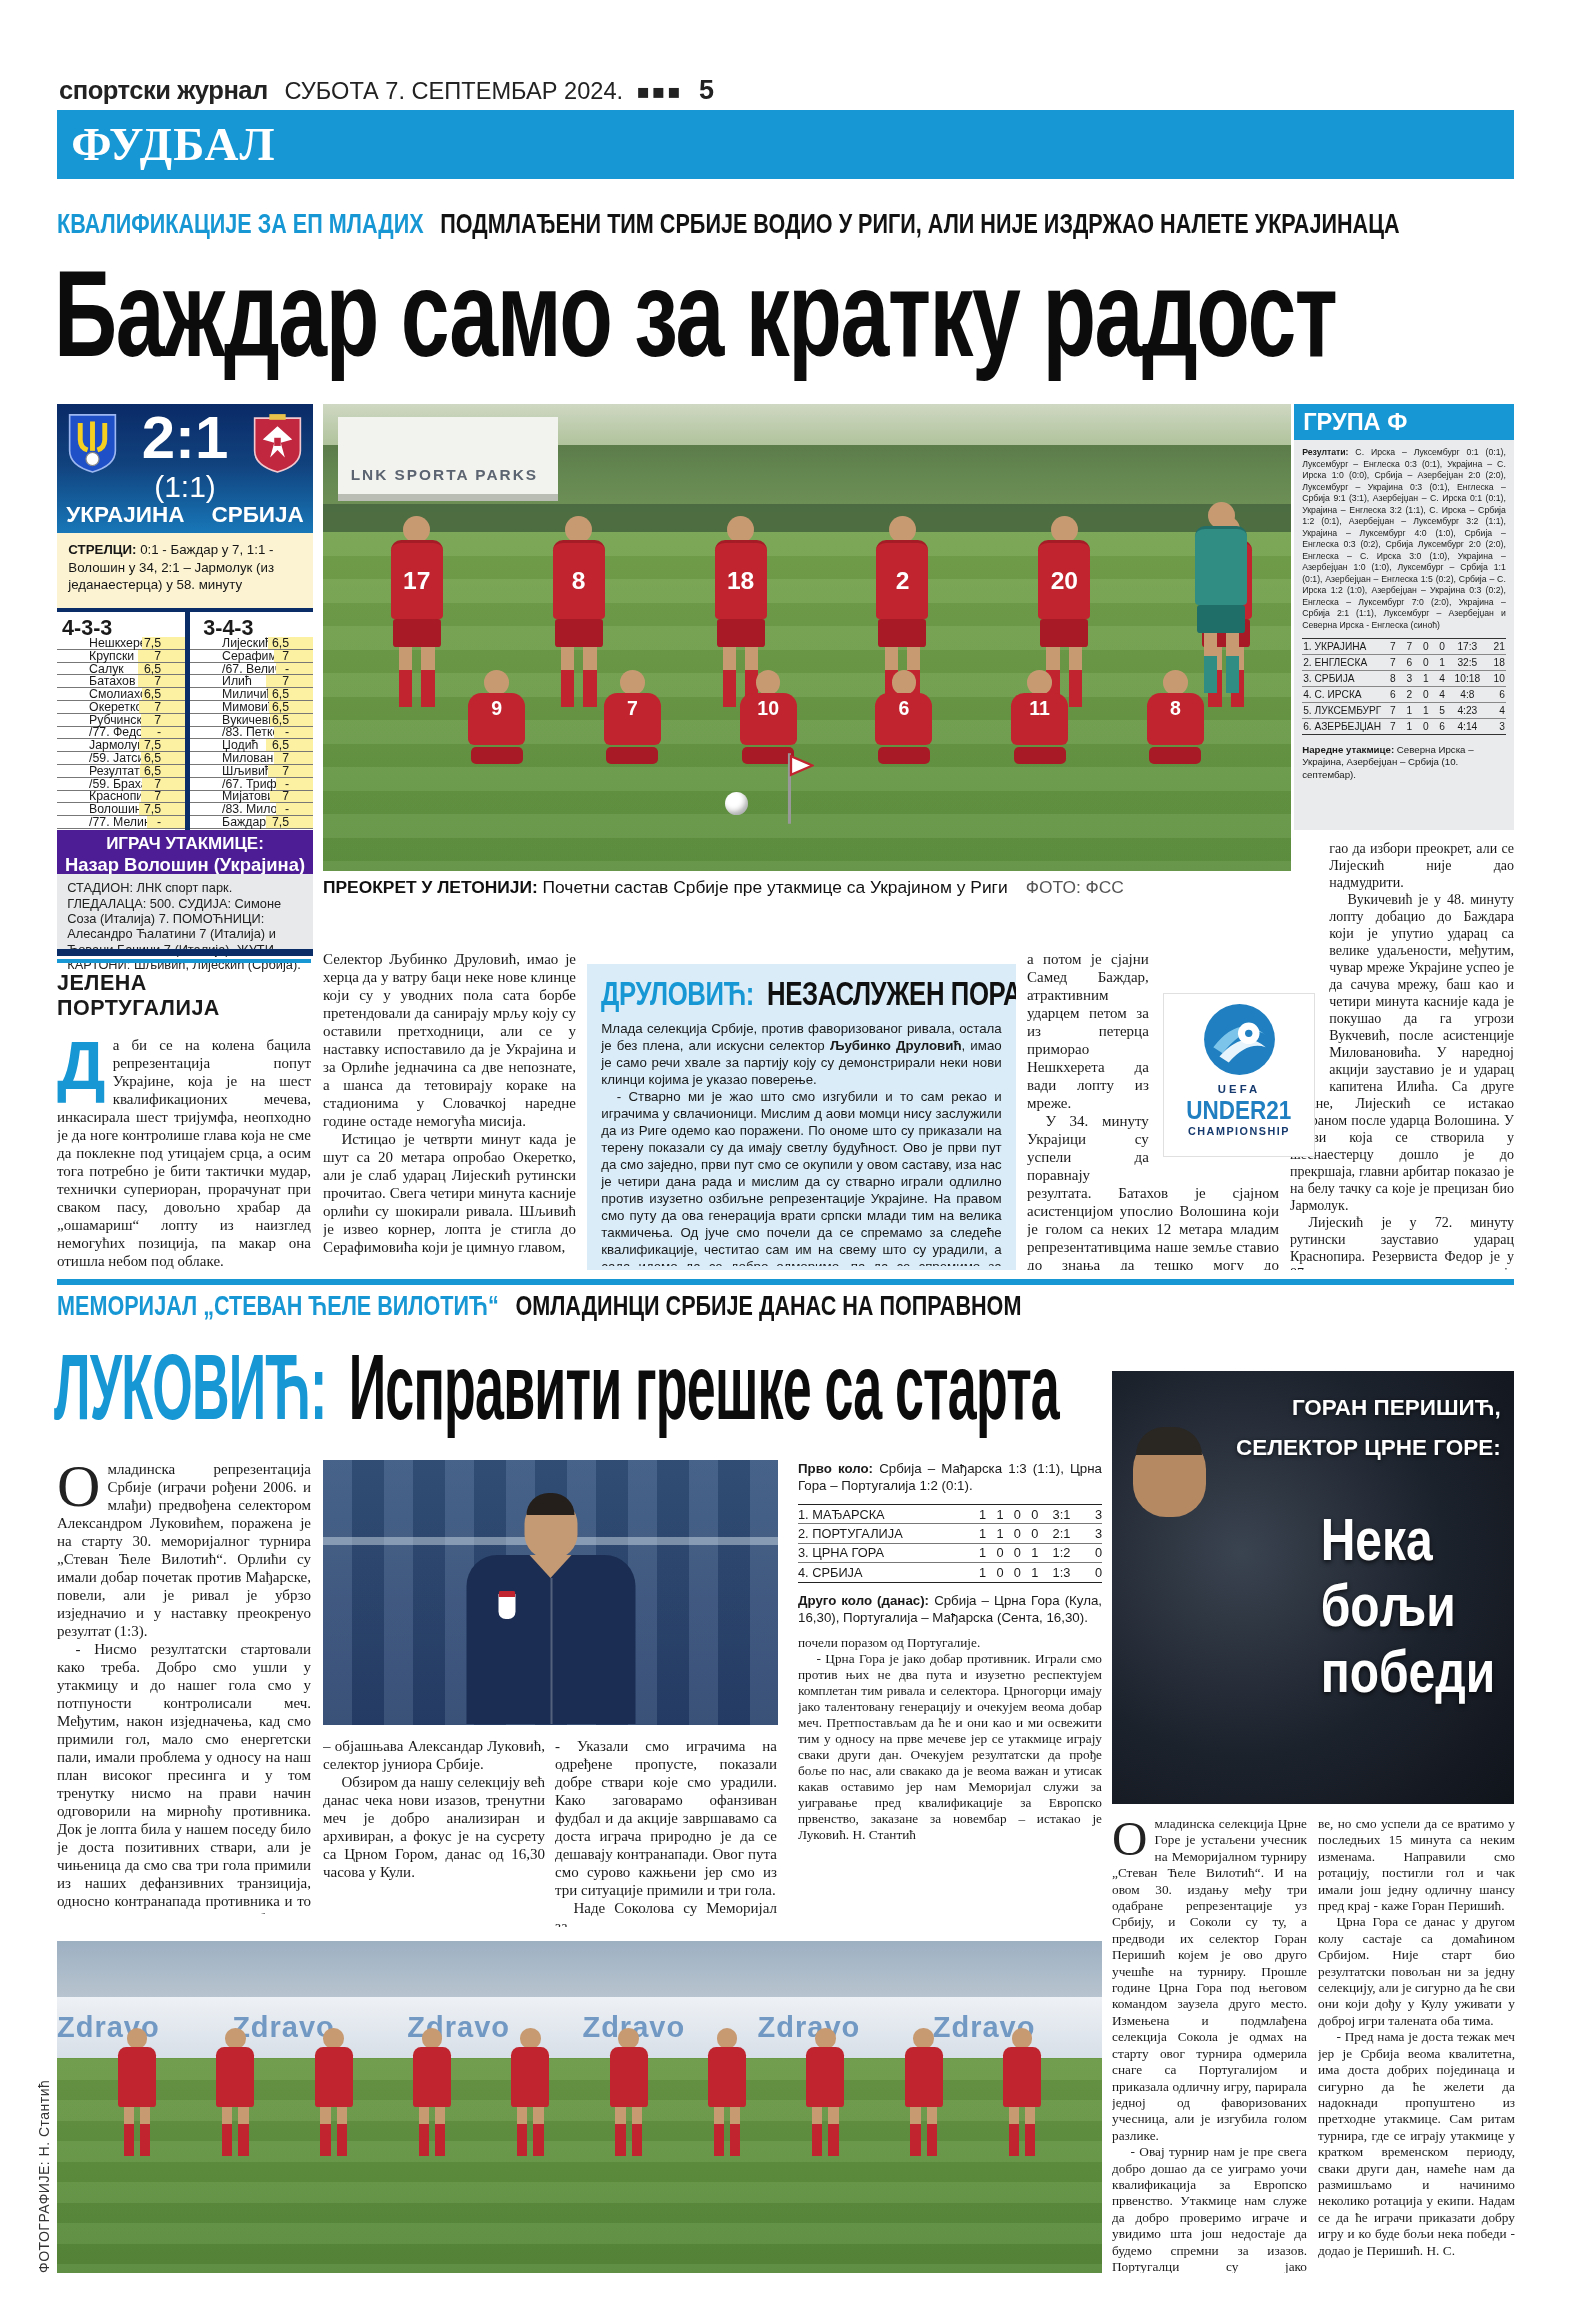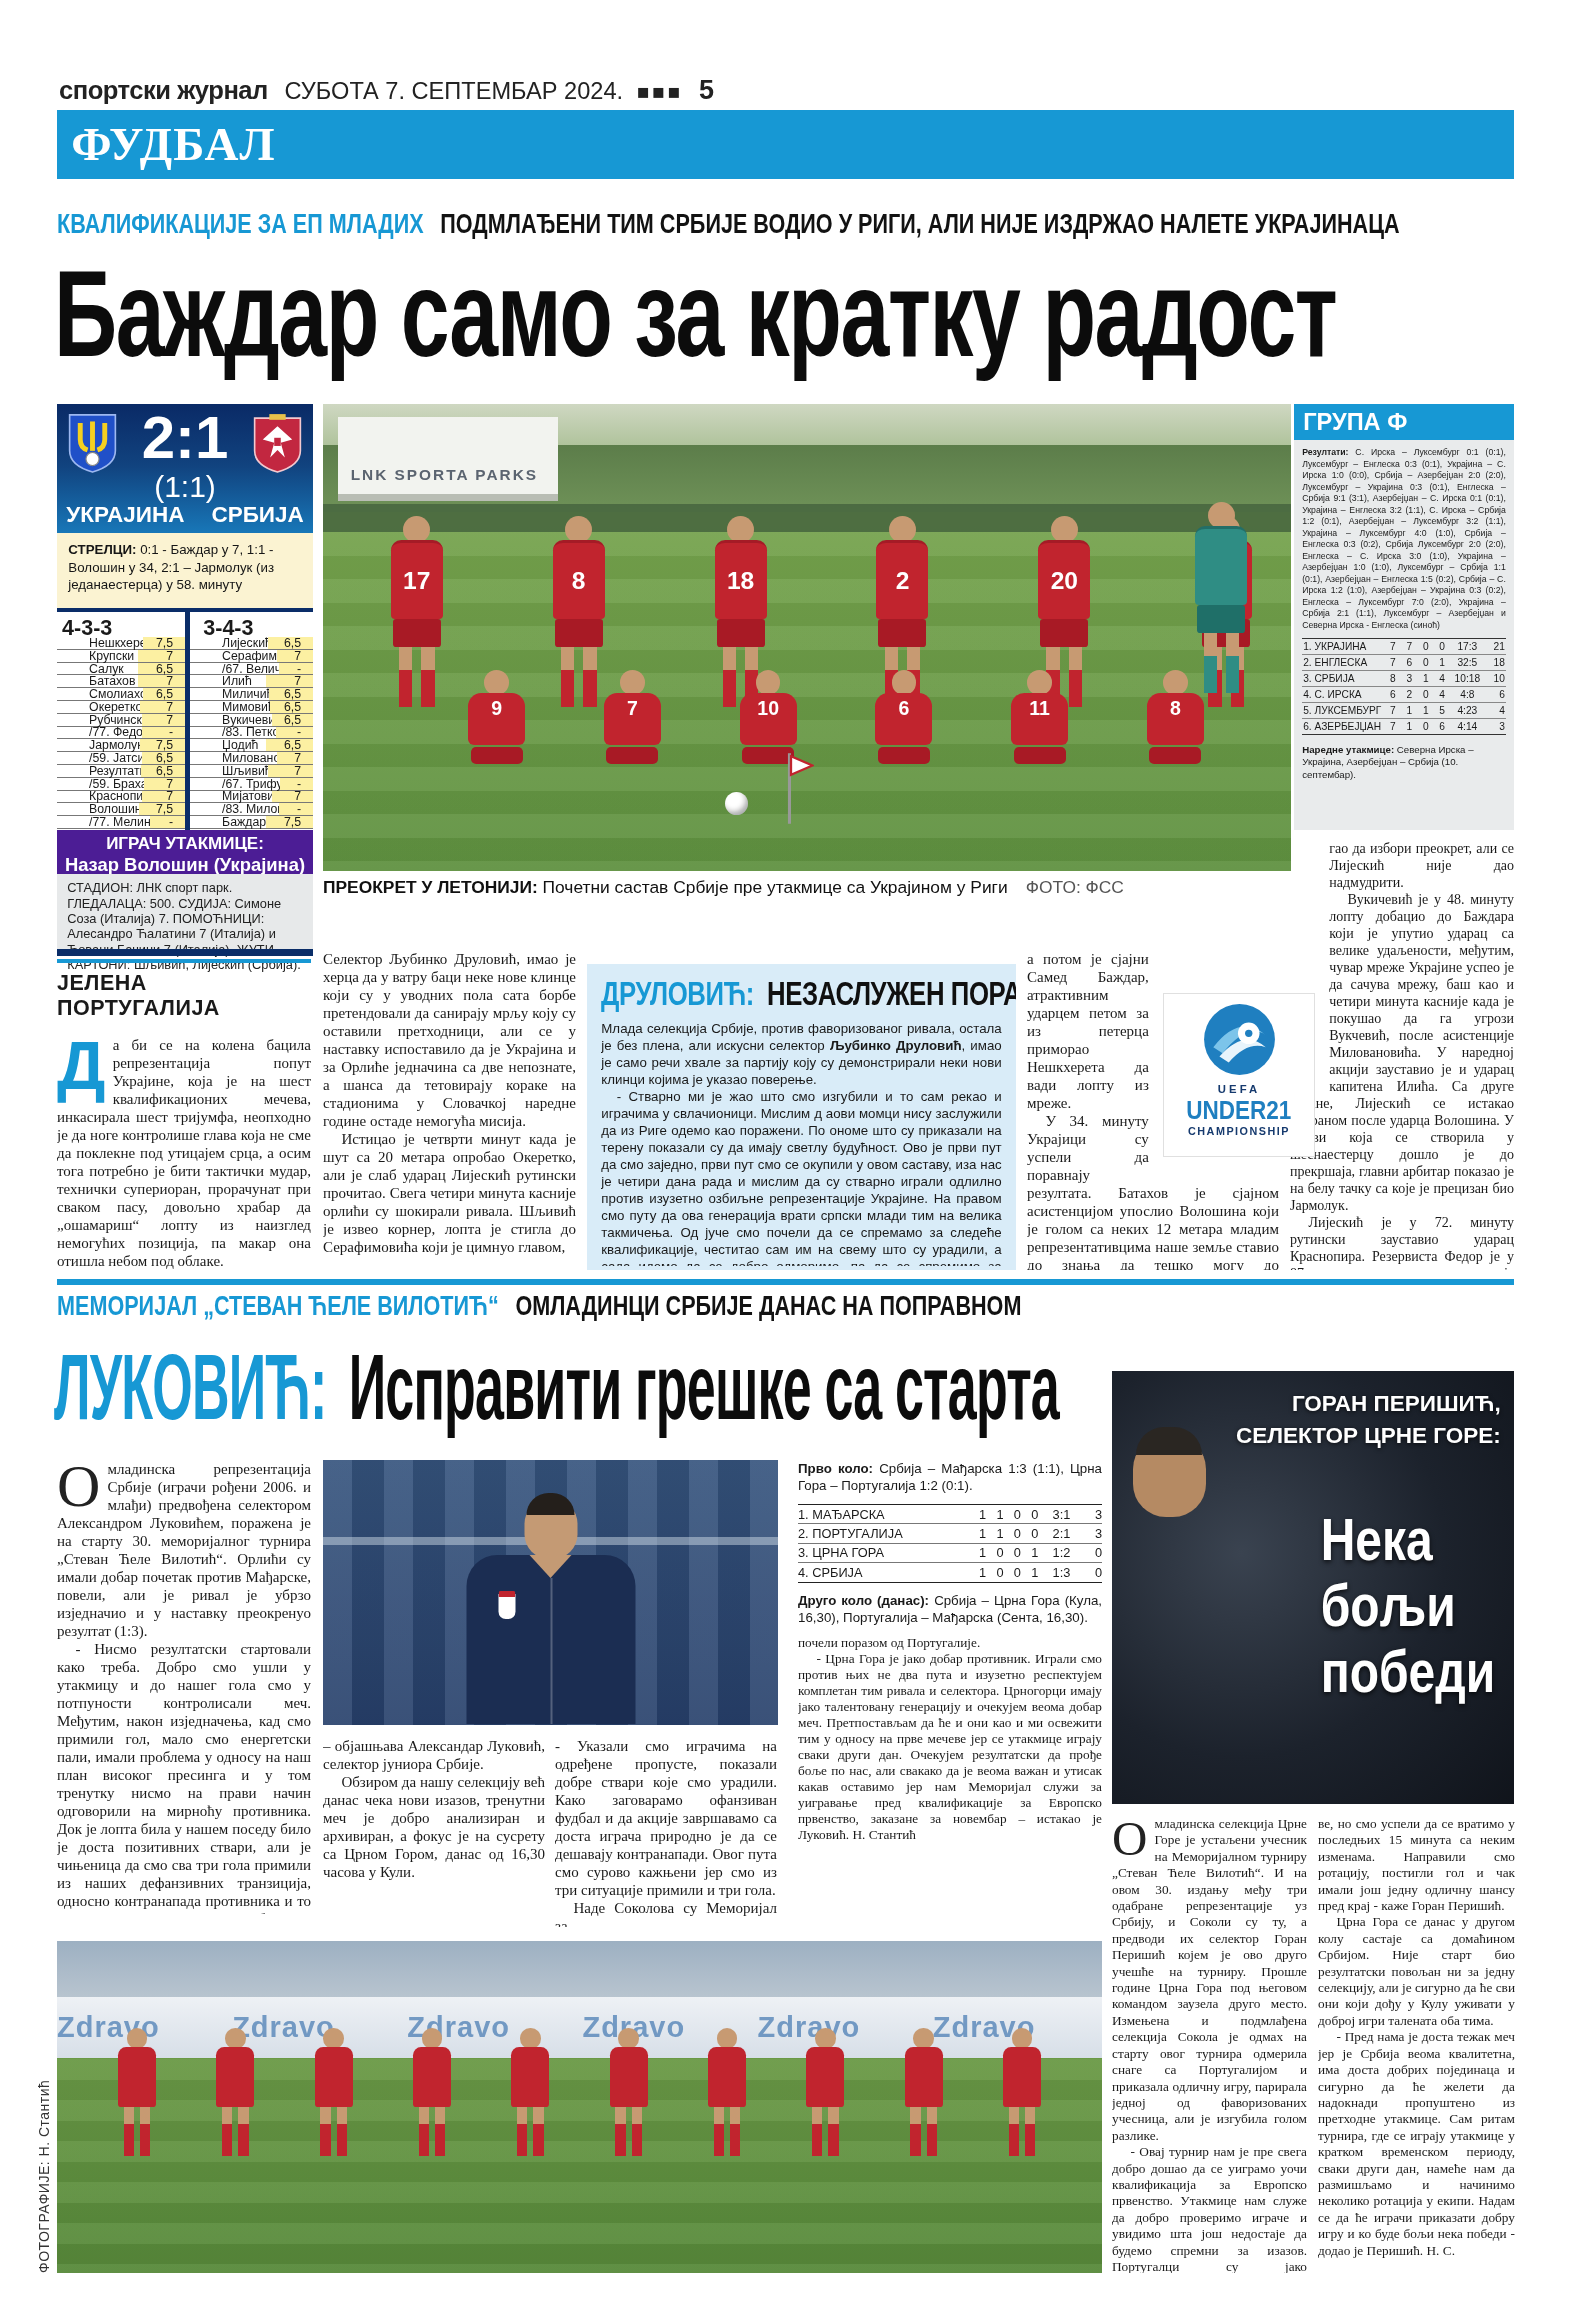--- a/index.html
+++ b/index.html
@@ -41,21 +41,21 @@
   .scorersbox{left:57px;top:533px;width:256px;height:76px;background:#fbf3d2;box-sizing:border-box;padding:8.2px 11.3px;font-size:13.3px;line-height:17.4px;color:#161616;}
   .scorersbox b{font-weight:bold;}
   .formations{left:57px;top:608px;width:256px;height:29px;border-top:4.6px solid #0a2d68;display:flex;box-sizing:border-box;background:#fff;}
   .formations .fcell{width:50%;font-weight:bold;font-size:21.5px;padding:4.1px 0 0 5.1px;box-sizing:border-box;}
   .formations .fcell + .fcell{border-left:5.1px solid #0a2d68;padding-left:13.3px;}
   .lineups{left:57px;top:637px;width:256px;height:193px;display:flex;}
   .lu-col{width:50%;box-sizing:border-box;display:flex;flex-direction:column;}
   .lu-col + .lu-col{border-left:5.1px solid #0a2d68;}
   .lurow{display:flex;justify-content:space-between;align-items:stretch;height:11.8px;border-bottom:1px solid #777;font-size:12.3px;}
   .lurow .pname{padding-left:4.1px;white-space:nowrap;overflow:hidden;align-self:center;margin-left:28px;}
-  .lurow .prate{background:#fcf0a2;width:47px;text-align:left;padding-right:12px;box-sizing:border-box;display:flex;align-items:center;justify-content:flex-end;}
+  .lurow .prate{background:#fcf0a2;width:47px;text-align:left;padding-right:24px;box-sizing:border-box;display:flex;align-items:center;justify-content:flex-end;}
   .motm{left:57px;top:830px;width:256px;height:44px;background:#4c1d95;color:#fff;text-align:center;font-weight:bold;}
   .motm .l1{font-size:17px;padding-top:4.1px;} .motm .l2{font-size:18.4px;}
   .venuebox{left:57px;top:874px;width:256px;height:76px;background:#e7e9ea;box-sizing:border-box;padding:6.1px 10.2px;font-size:12.8px;line-height:15.4px;color:#222;}
   .navstrip{left:57px;top:949px;width:256px;height:7.2px;background:#0a2d68;}
 
   
   .photo1{left:323px;top:404px;width:968px;height:467px;overflow:hidden;background:linear-gradient(180deg,#8aa66f 0,#74a24c 30%,#5f9140 100%);}
   .ph1-sky{position:absolute;left:0;top:0;right:0;height:49px;background:linear-gradient(#cfd8c2,#aabf95);}
   .ph1-trees{position:absolute;left:0;top:41px;right:0;height:67px;background:linear-gradient(#5c7d4a,#6f9258);}
   .ph1-fence{position:absolute;left:0;top:100px;right:0;height:28px;background:#46653e;opacity:.85;}
@@ -176,21 +176,21 @@
   .bp-leg{width:10.2px;height:49px;background:linear-gradient(#c79a72 0 34%,#c1242e 34%);}
   .vcred{left:36px;top:2273px;transform:rotate(-90deg);transform-origin:0 0;width:332px;font-size:14px;color:#333;letter-spacing:0.5px;}
 
   
   .perphoto{left:1112px;top:1371px;width:402px;height:433px;overflow:hidden;background:radial-gradient(circle at 32% 42%,#3a4350 0,#1c222c 55%,#10141b 100%);}
   .per-man{position:absolute;left:20.5px;top:56px;display:flex;flex-direction:column;align-items:center;}
   .per-hair{width:66px;height:28px;background:#2a2622;border-radius:31px 31px 0 0;margin-bottom:-19.5px;z-index:2;}
   .per-head{width:73px;height:81px;border-radius:33px;background:#b58a63;}
   .per-torso{width:220px;height:266px;background:#15181e;border-radius:41px 41px 0 0;margin-top:-5.1px;position:relative;}
   .per-legea{position:absolute;left:38px;top:46px;font-weight:bold;font-size:11.3px;color:#fff;letter-spacing:1px;}
-  .per-kicker{position:absolute;right:13.3px;top:17.4px;text-align:right;color:#fff;font-weight:bold;font-size:22.5px;line-height:32px;text-shadow:0 1px 4.1px rgba(0,0,0,.7);}
+  .per-kicker{position:absolute;right:13.3px;top:17.4px;text-align:right;color:#fff;font-weight:bold;font-size:22.5px;line-height:40px;text-shadow:0 1px 4.1px rgba(0,0,0,.7);}
   .per-big{position:absolute;right:18.4px;top:136px;color:#fff;font-weight:800;font-size:60px;line-height:66px;transform:scaleX(.8);transform-origin:100% 0;text-shadow:0 1.5px 6.1px rgba(0,0,0,.75);}
   .percolA{left:1112px;top:1816px;width:195px;height:457px;font-size:13.3px;line-height:16.4px;}
   .percolB{left:1318px;top:1816px;width:197px;height:457px;font-size:13.3px;line-height:16.4px;}
   .dropcap.small{font-size:49px;line-height:39px;}
 </style>
 </head>
 <body>
 
 <div class="abs mast sans">
   <span class="brand">спортски журнал</span>

